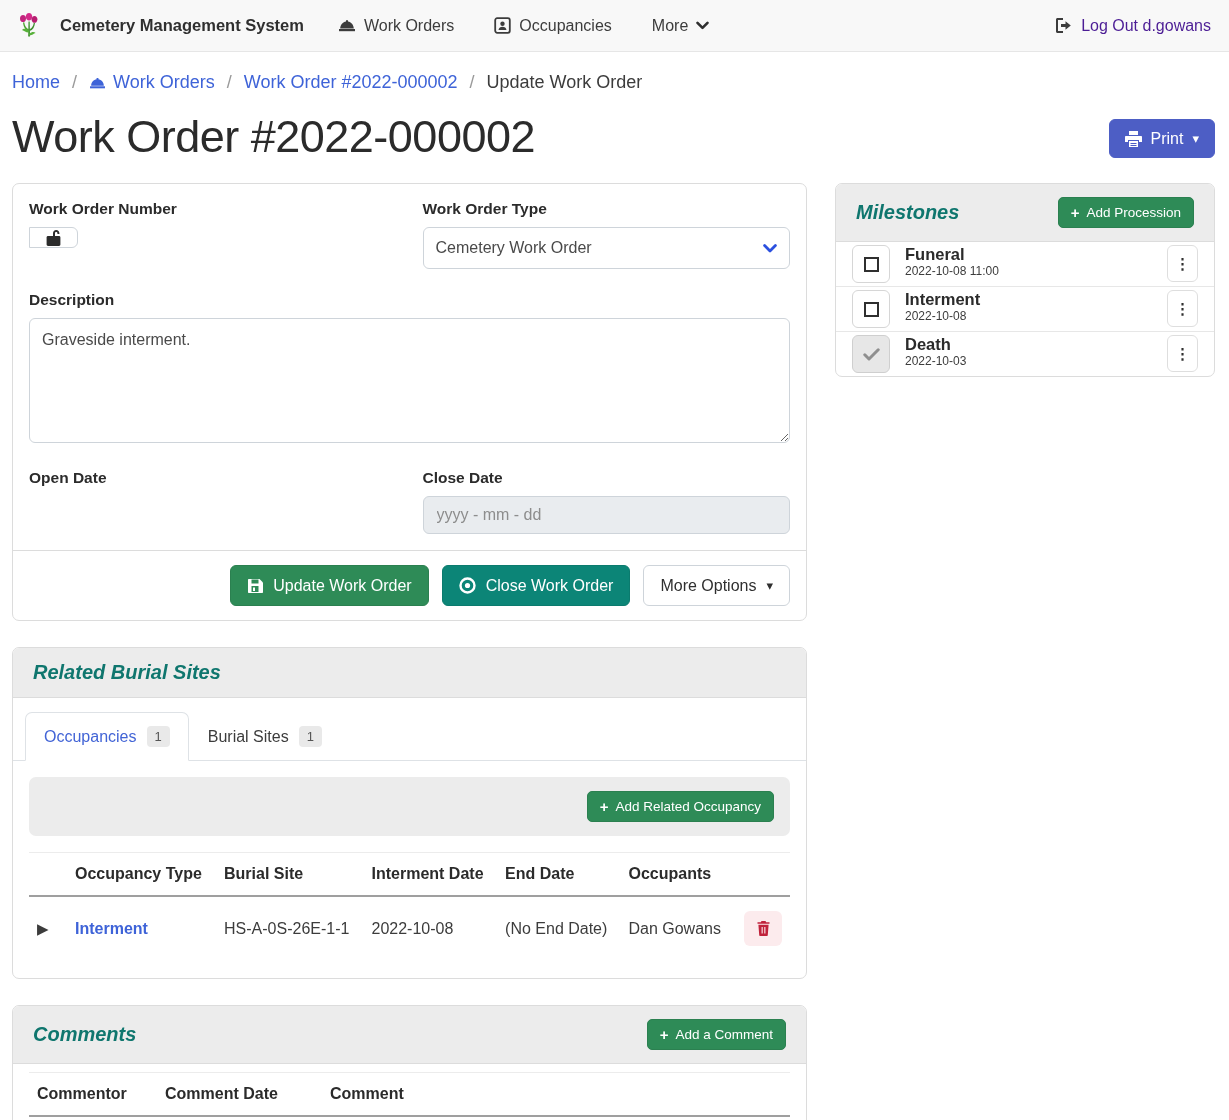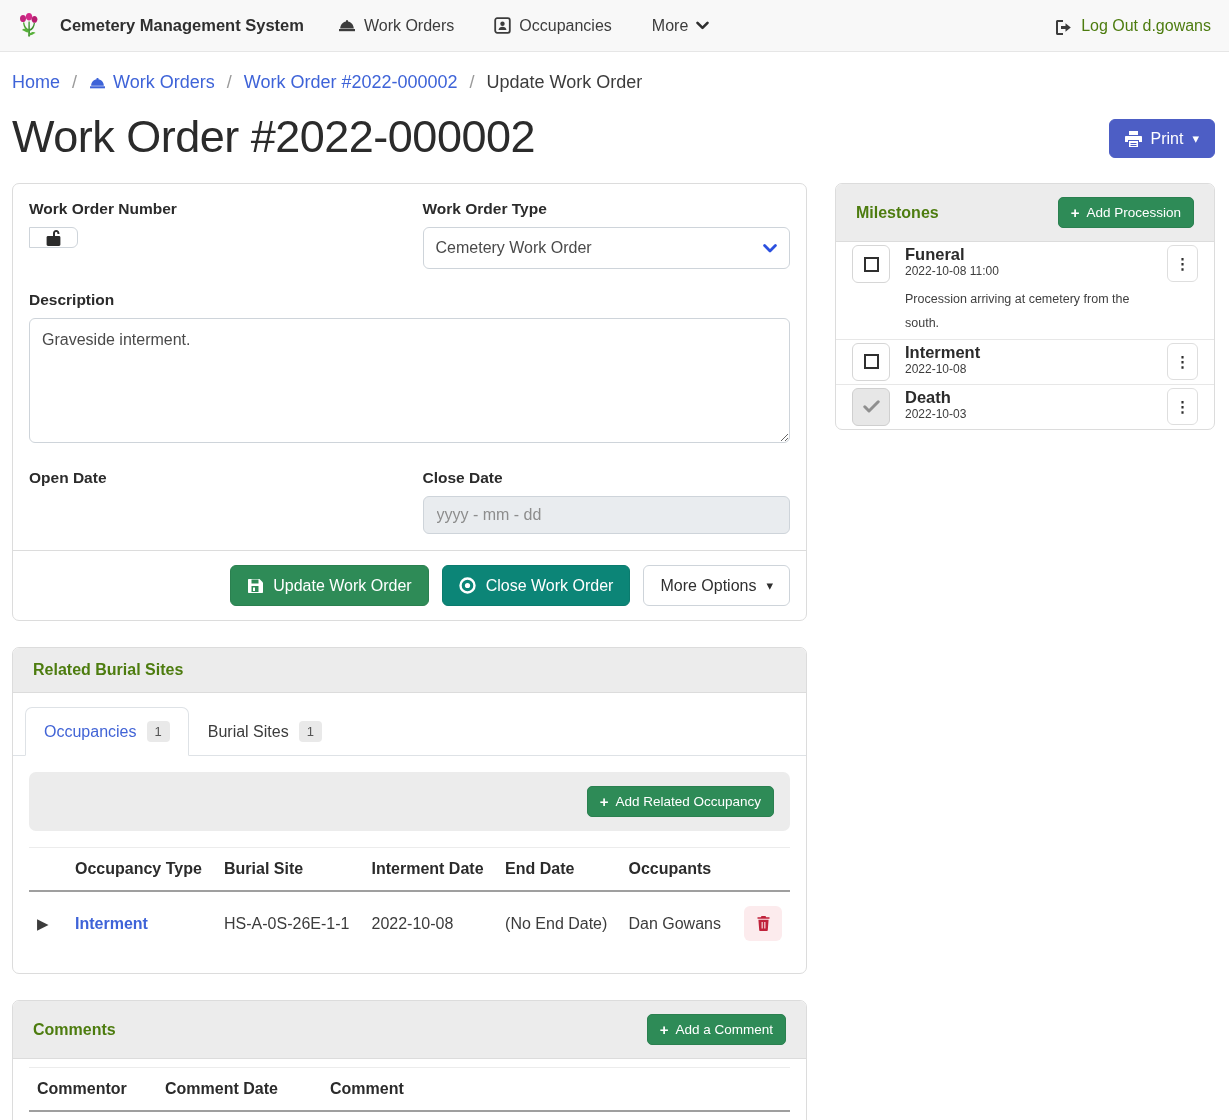--- a/index.html
+++ b/index.html
@@ -5,21 +5,21 @@
   * { margin:0; padding:0; box-sizing:border-box; }
   html,body { background:#fff; font-family:"Liberation Sans", sans-serif; color:#333; }
   body { width:1229px; }
 
   
   .navbar { height:52px; background:#f8f8f8; border-bottom:1px solid #e6e6e6;
             display:flex; align-items:center; padding:0 18px; }
   .brand { display:flex; align-items:center; gap:20px; font-weight:bold; font-size:16.5px; color:#2f2f2f; }
   .nav-items { display:flex; align-items:center; margin-left:34px; gap:40px; }
   .nav-item { display:flex; align-items:center; gap:8px; font-size:16px; color:#3c3c3c; cursor:pointer; }
-  .nav-right { margin-left:auto; display:flex; align-items:flex-end; gap:9px; font-size:16px; color:#4d7c0f; cursor:pointer; }
+  .nav-right { margin-left:auto; display:flex; align-items:center; gap:9px; font-size:16px; color:#4c1d95; cursor:pointer; }
 
   
   .breadcrumb { display:flex; align-items:center; gap:12px; padding:20px 12px 8px 12px; font-size:18px; }
   .crumb-link { color:#3e63d8; text-decoration:none; display:flex; align-items:center; gap:7px; cursor:pointer; }
   .crumb-sep { color:#9a9a9a; }
   .crumb-current { color:#3c3c3c; }
 
   
   .title-row { display:flex; align-items:flex-start; justify-content:space-between; padding:10px 14px 20px 12px; }
   .page-title { font-size:45px; font-weight:400; color:#2b2b2b; letter-spacing:-0.5px; }
@@ -29,21 +29,21 @@
   .caret { font-size:13px; line-height:1; }
 
   
   .content { display:flex; padding:0 14px 0 12px; gap:28px; align-items:flex-start; }
   .col-main { width:795px; flex:0 0 795px; }
   .col-side { width:380px; flex:0 0 380px; }
 
   .card { background:#fff; border:1px solid #dcdcdc; border-radius:7px; margin-bottom:26px; overflow:hidden; }
   .card-header { background:#ececec; border-bottom:1px solid #dcdcdc; padding:13px 20px;
                  display:flex; align-items:center; justify-content:space-between; }
-  .card-header .hdr-title { font-size:16px; font-weight:bold; color:#4d7c0f; }
+  .card-header .hdr-title { font-size:20px; font-weight:bold; color:#0f766e;font-style:italic; }
 
   
   .form-body { padding:16px; }
   .form-grid { display:grid; grid-template-columns:1fr 1fr; column-gap:26px; }
   .field-label { font-weight:bold; font-size:15.5px; color:#2b2b2b; margin-bottom:9px; display:block; }
   .input-group { display:flex; }
   input.form-input, .form-select, textarea.form-textarea {
       font-family:inherit; font-size:16px; color:#4a4a4a; border:1px solid #ced4da; border-radius:6px;
       padding:9px 12px; width:100%; background:#fff; outline:none; }
   input.readonly { background:#e9ecef; border-radius:6px 0 0 6px; border-right:0; }
@@ -377,21 +377,20 @@
         </button>
       </div>
 
       <div class="ms-item">
         <button class="ms-check">
             <span class="ms-box"></span>
           </button>
         <div class="ms-body">
           <div class="ms-title">Funeral</div>
           <div class="ms-date">2022-10-08 11:00</div>
-          <div class="ms-desc">Procession arriving at cemetery from the south.</div>
         </div>
         <button class="kebab-btn">⋮</button>
       </div>
 
       <div class="ms-item">
         <button class="ms-check">
             <span class="ms-box"></span>
           </button>
         <div class="ms-body">
           <div class="ms-title">Interment</div>

